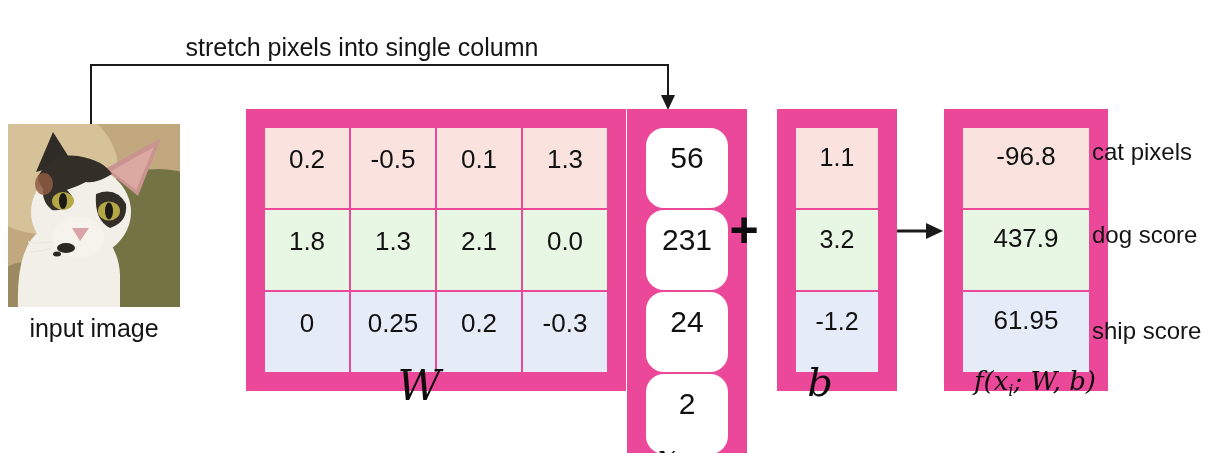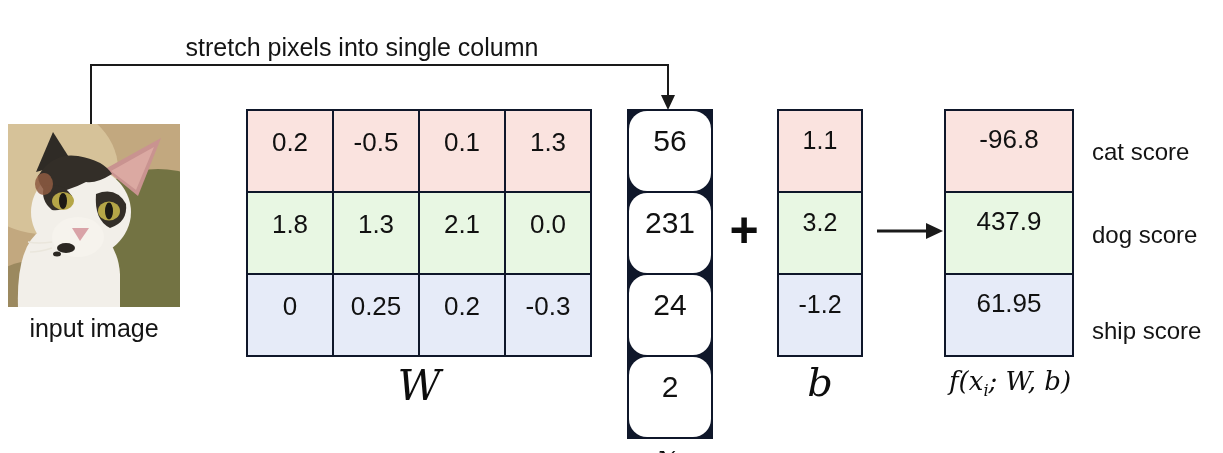--- a/index.html
+++ b/index.html
@@ -9,21 +9,21 @@
   }
   .abs{position:absolute;}
   
   #arrow-layer{position:absolute;left:0;top:0;width:1223px;height:453px;pointer-events:none;}
   
   .stretch-label{left:160px;top:1px;width:404px;text-align:center;font-size:25px;color:#141414;}
   
   .cat-wrap{left:8px;top:92px;width:172px;height:183px;}
   .cat-caption{left:18px;top:282px;width:152px;text-align:center;font-size:25px;color:#141414;}
   
-  .grid{display:grid;background:#0f172a;gap:2px;padding:2px;}
+  .grid{display:grid;background:#ec4899;gap:2px;padding:19px;}
   .cell{display:flex;justify-content:center;align-items:flex-start;font-size:26px;color:#111;}
   .bg-pink{background:#fae3df;}
   .bg-green{background:#e8f7e3;}
   .bg-blue{background:#e6ebf8;}
   .bg-white{background:#ffffff;border-radius:18px;}
   
   .w-matrix{left:246px;top:77px;grid-template-columns:repeat(4,84px);grid-auto-rows:80px;}
   .w-matrix .cell{padding-top:16px;}
   
   .x-vector{left:627px;top:77px;grid-template-columns:82px;grid-auto-rows:80px;}
@@ -32,21 +32,21 @@
   .b-vector{left:777px;top:77px;grid-template-columns:82px;grid-auto-rows:80px;}
   .b-vector .cell{padding-top:15px;font-size:25px;}
   
   .f-vector{left:944px;top:77px;grid-template-columns:126px;grid-auto-rows:80px;}
   .f-vector .cell{padding-top:13px;font-size:26px;}
   
   .math{font-family:"DejaVu Serif", serif;font-style:italic;color:#0d0d0d;}
   .w-label{left:369px;top:329px;width:100px;text-align:center;font-size:42px;}
   .x-label{left:620px;top:406px;width:100px;text-align:center;font-size:32px;}
   .b-label{left:770px;top:327px;width:100px;text-align:center;font-size:40px;}
-  .f-label{left:924px;top:334px;width:172px;text-align:center;font-size:26px;}
+  .f-label{left:924px;top:334px;width:172px;text-align:right;font-size:26px;}
   .math sub{font-size:0.62em;}
   
   .plus{left:714px;top:168px;width:60px;height:60px;text-align:center;font-size:50px;font-weight:bold;line-height:60px;color:#0d0d0d;}
   
   .score{left:1092px;width:130px;font-size:24px;color:#141414;line-height:30px;}
   .score-0{top:105px;}
   .score-1{top:188px;}
   .score-2{top:284px;}
 </style>
 </head>
@@ -125,17 +125,17 @@
   </div>
   <div class="abs math b-label">b</div>
 
   <div class="abs grid f-vector">
     <div class="cell bg-pink">-96.8</div>
     <div class="cell bg-green">437.9</div>
     <div class="cell bg-blue">61.95</div>
   </div>
   <div class="abs math f-label"><span>f(x</span><sub>i</sub><span>; W, b)</span></div>
 
-  <div class="abs score score-0">cat score</div>
+  <div class="abs score score-0">cat pixels</div>
   <div class="abs score score-1">dog score</div>
   <div class="abs score score-2">ship score</div>
 
 </div>
 
 </body></html>

